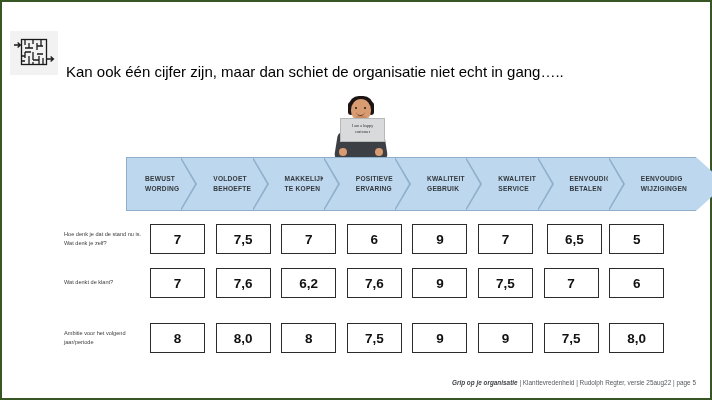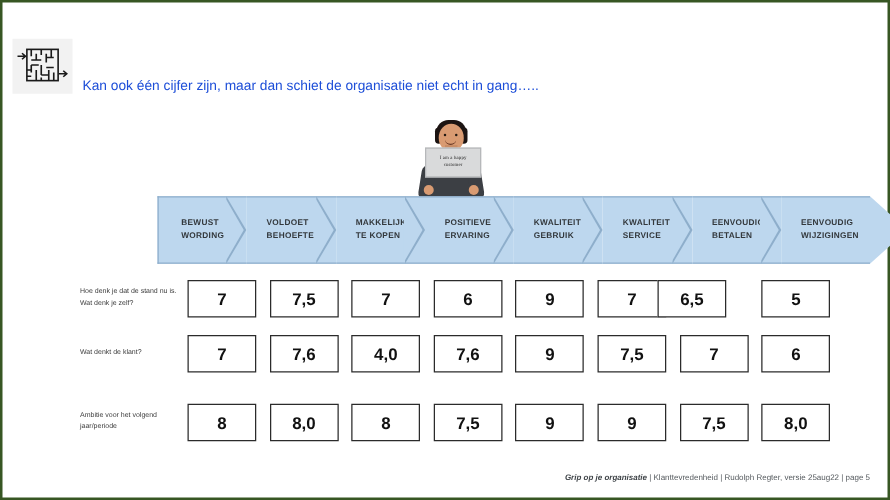--- a/index.html
+++ b/index.html
@@ -18,21 +18,21 @@
   #logo svg{display:block;}
 
   
   #title{
     position:absolute;left:64px;top:34px;
     font-size:15.5px;font-weight:bold;color:#1a1a1a;letter-spacing:-0.15px;
     white-space:nowrap;
   }
   #subtitle{
     position:absolute;left:64px;top:61px;
-    font-size:11px;color:#1d4ed8;white-space:nowrap;
+    font-size:15px;color:#000000;white-space:nowrap;
   }
 
   
   #photo{
     position:absolute;left:328px;top:90px;width:62px;height:76px;
     overflow:hidden;
   }
   .ph-body{position:absolute;left:13px;top:28px;width:36px;height:48px;background:#3c3f44;border-radius:9px 9px 0 0;}
   .ph-neck{position:absolute;left:26px;top:24px;width:10px;height:10px;background:#c98d66;}
   .ph-head{position:absolute;left:21px;top:7px;width:20px;height:22px;background:#d99b72;border-radius:50% 50% 46% 46%;}
@@ -199,30 +199,30 @@
   <div id="rows">
       <div class="row" style="top: 222px;">
         <div class="row-label">Hoe denk je dat de stand nu is. Wat denk je zelf?</div>
         <div class="cells">
           <div class="cell" style="left: 0px;">7</div>
           <div class="cell" style="left: 65.6px;">7,5</div>
           <div class="cell" style="left: 131.2px;">7</div>
           <div class="cell" style="left: 196.8px;">6</div>
           <div class="cell" style="left: 262.4px;">9</div>
           <div class="cell" style="left: 328px;">7</div>
-          <div class="cell" style="left: 376px;">6,5</div>
+          <div class="cell" style="left: 397px;">6,5</div>
           <div class="cell" style="left: 459.2px;">5</div>
         </div>
       </div>
       <div class="row" style="top: 266px;">
         <div class="row-label">Wat denkt de klant?</div>
         <div class="cells">
           <div class="cell" style="left: 0px;">7</div>
           <div class="cell" style="left: 65.6px;">7,6</div>
-          <div class="cell" style="left: 131.2px;">4,0</div>
+          <div class="cell" style="left: 131.2px;">6,2</div>
           <div class="cell" style="left: 196.8px;">7,6</div>
           <div class="cell" style="left: 262.4px;">9</div>
           <div class="cell" style="left: 328px;">7,5</div>
           <div class="cell" style="left: 393.6px;">7</div>
           <div class="cell" style="left: 459.2px;">6</div>
         </div>
       </div>
       <div class="row" style="top: 321px;">
         <div class="row-label">Ambitie  voor het volgend jaar/periode</div>
         <div class="cells">

